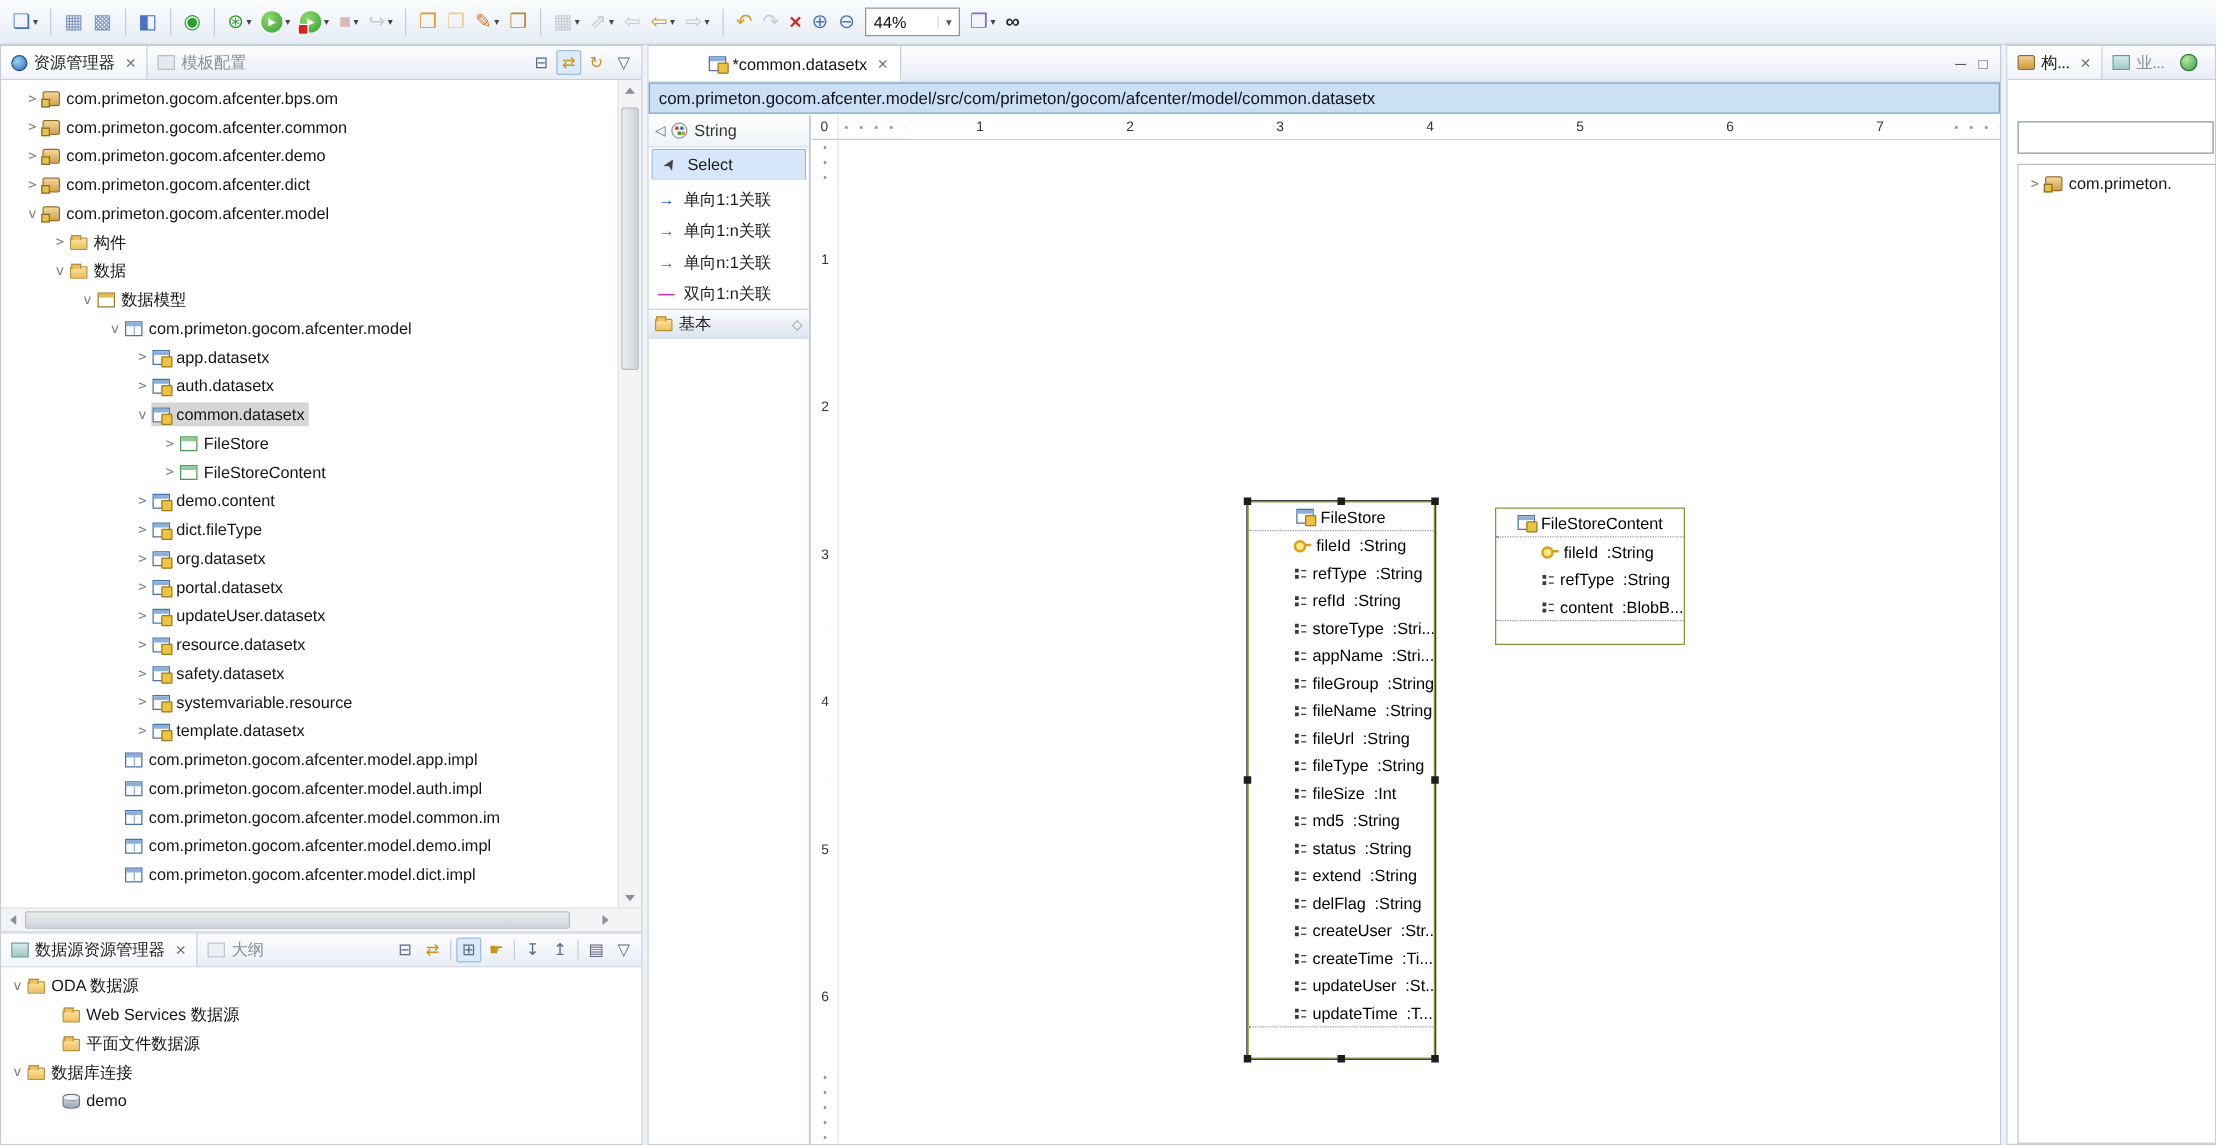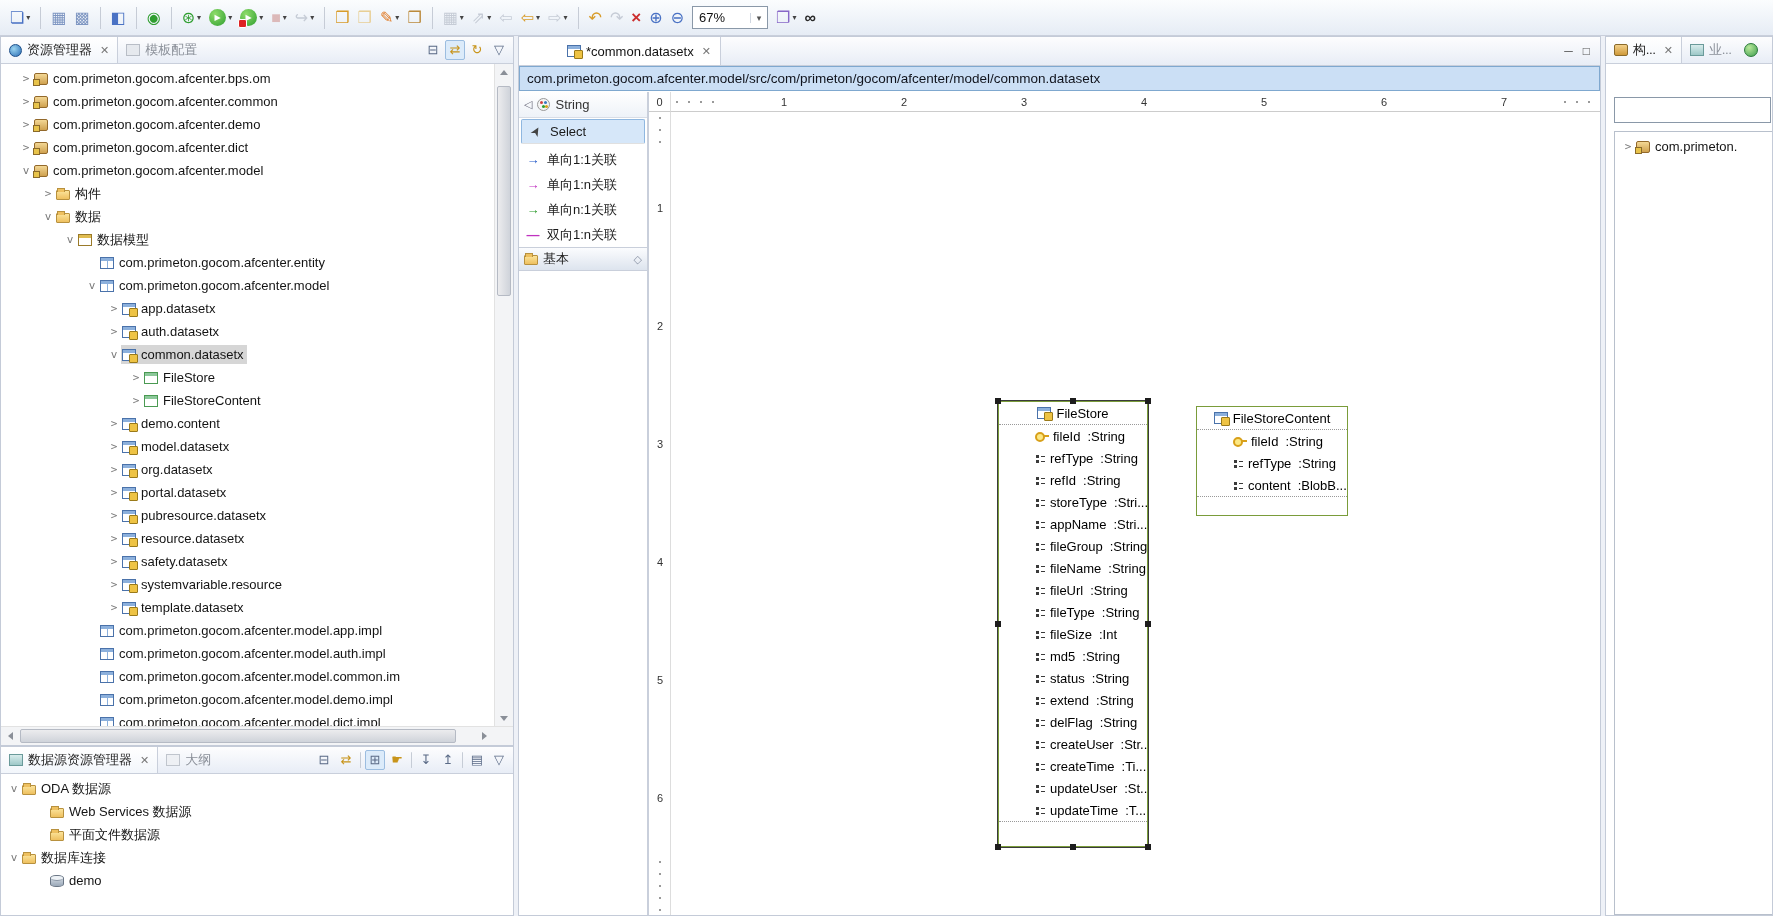--- a/index.html
+++ b/index.html
@@ -320,21 +320,21 @@
         <span class="tb-item c-blue">
         <span class="glyph">⊕</span>
 
       </span>
         <span class="tb-item c-blue">
         <span class="glyph">⊖</span>
 
       </span>
       </div>
     <span class="zoom-combo">
-      <span class="zoom-val">67%</span>
+      <span class="zoom-val">44%</span>
       <span class="combo-caret">▾</span>
     </span>
     <div class="tb-group">
 
     <span class="tb-item c-purple">
         <span class="glyph">❐</span>
         <span class="dd">▾</span>
       </span>
         <span class="tb-item c-dark">
         <span class="glyph">∞</span>
@@ -417,27 +417,20 @@
           </span>
       </div>
         <div class="trow l2 ic-grid">
         <span class="arr">v</span>
         <span class="selwrap">
             <span class="ic"></span>
         <span class="tlabel">数据模型</span>
           </span>
       </div>
         <div class="trow l3 ic-mod">
-        <span class="arr"></span>
-        <span class="selwrap">
-            <span class="ic"></span>
-        <span class="tlabel">com.primeton.gocom.afcenter.entity</span>
-          </span>
-      </div>
-        <div class="trow l3 ic-mod">
         <span class="arr">v</span>
         <span class="selwrap">
             <span class="ic"></span>
         <span class="tlabel">com.primeton.gocom.afcenter.model</span>
           </span>
       </div>
         <div class="trow l4 ic-ds">
         <span class="arr">&gt;</span>
         <span class="selwrap">
             <span class="ic"></span>
@@ -476,42 +469,42 @@
         <span class="arr">&gt;</span>
         <span class="selwrap">
             <span class="ic"></span>
         <span class="tlabel">demo.content</span>
           </span>
       </div>
         <div class="trow l4 ic-ds">
         <span class="arr">&gt;</span>
         <span class="selwrap">
             <span class="ic"></span>
-        <span class="tlabel">model.datasetx</span>
+        <span class="tlabel">dict.fileType</span>
           </span>
       </div>
         <div class="trow l4 ic-ds">
         <span class="arr">&gt;</span>
         <span class="selwrap">
             <span class="ic"></span>
         <span class="tlabel">org.datasetx</span>
           </span>
       </div>
         <div class="trow l4 ic-ds">
         <span class="arr">&gt;</span>
         <span class="selwrap">
             <span class="ic"></span>
         <span class="tlabel">portal.datasetx</span>
           </span>
       </div>
         <div class="trow l4 ic-ds">
         <span class="arr">&gt;</span>
         <span class="selwrap">
             <span class="ic"></span>
-        <span class="tlabel">pubresource.datasetx</span>
+        <span class="tlabel">updateUser.datasetx</span>
           </span>
       </div>
         <div class="trow l4 ic-ds">
         <span class="arr">&gt;</span>
         <span class="selwrap">
             <span class="ic"></span>
         <span class="tlabel">resource.datasetx</span>
           </span>
       </div>
         <div class="trow l4 ic-ds">

